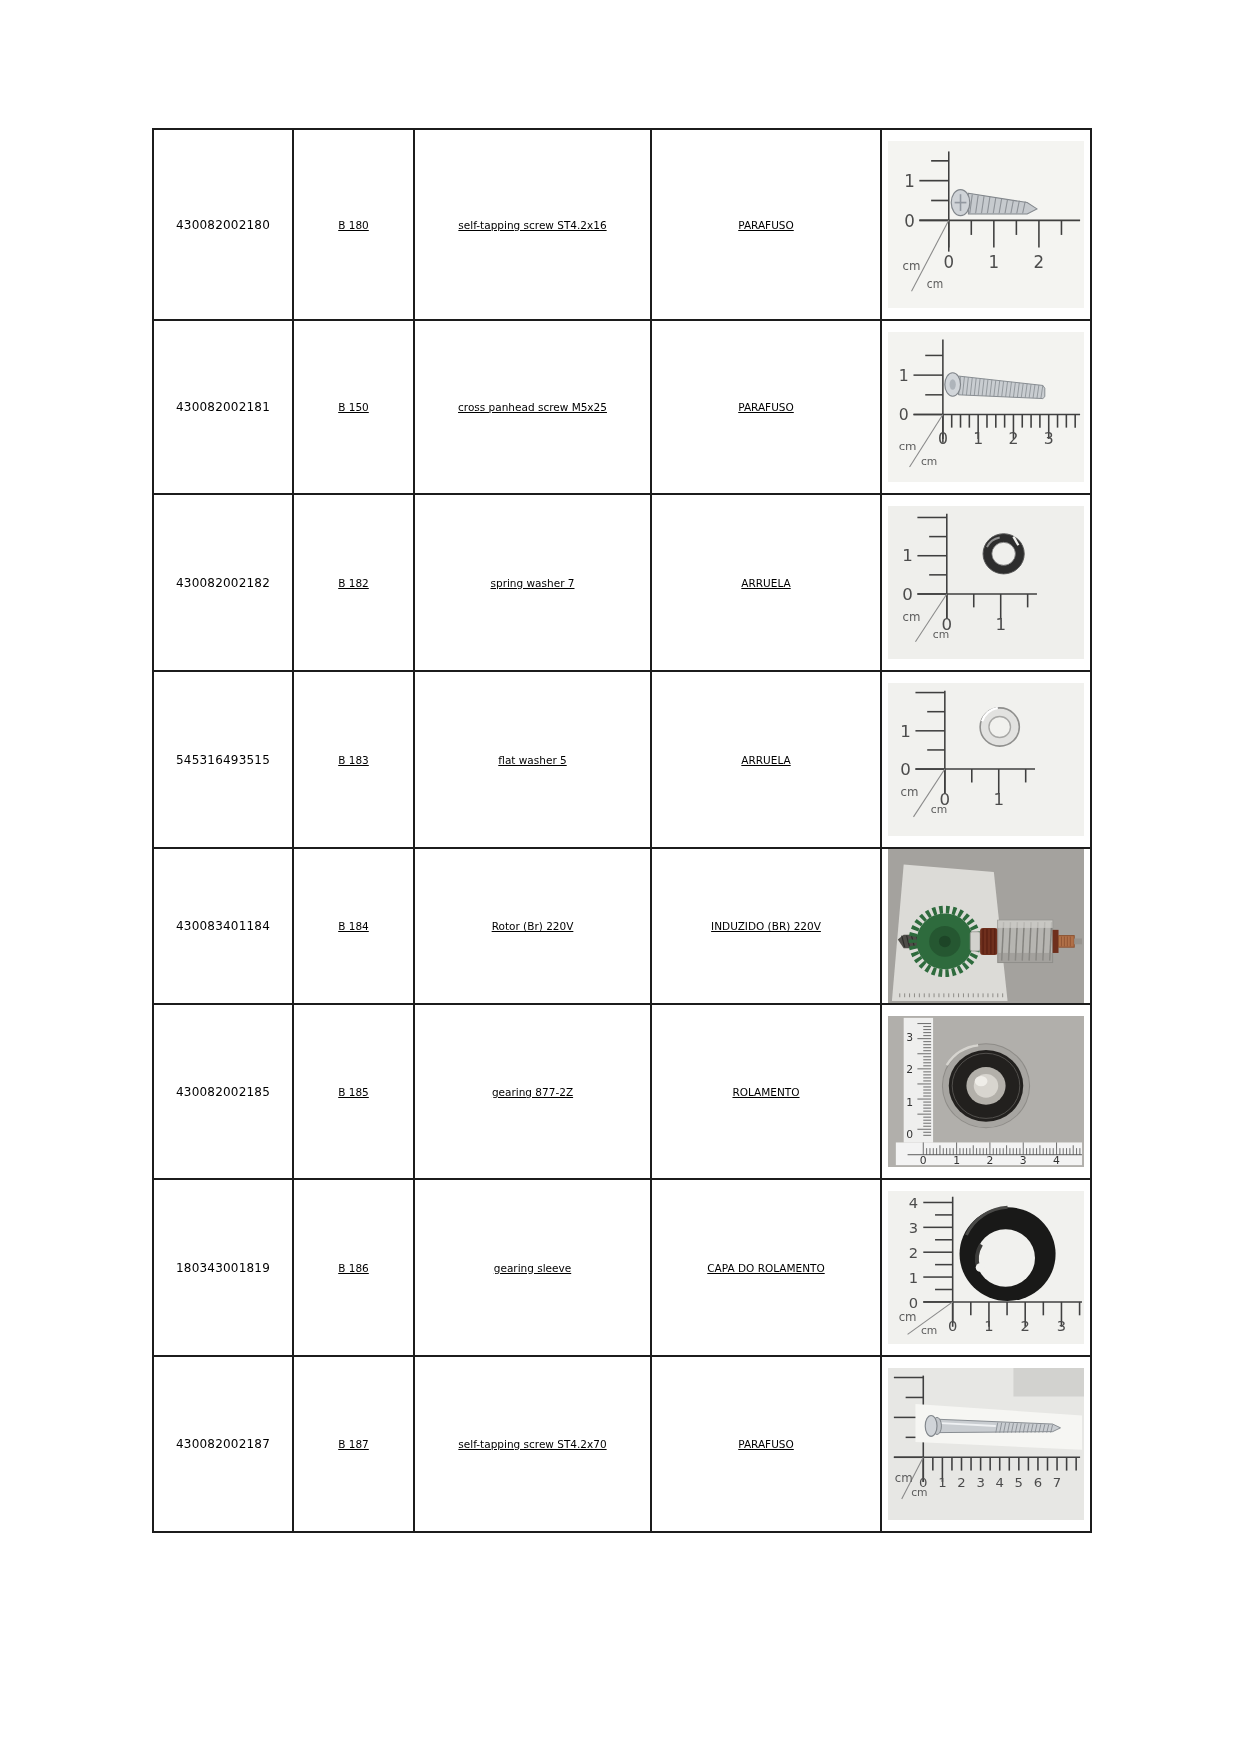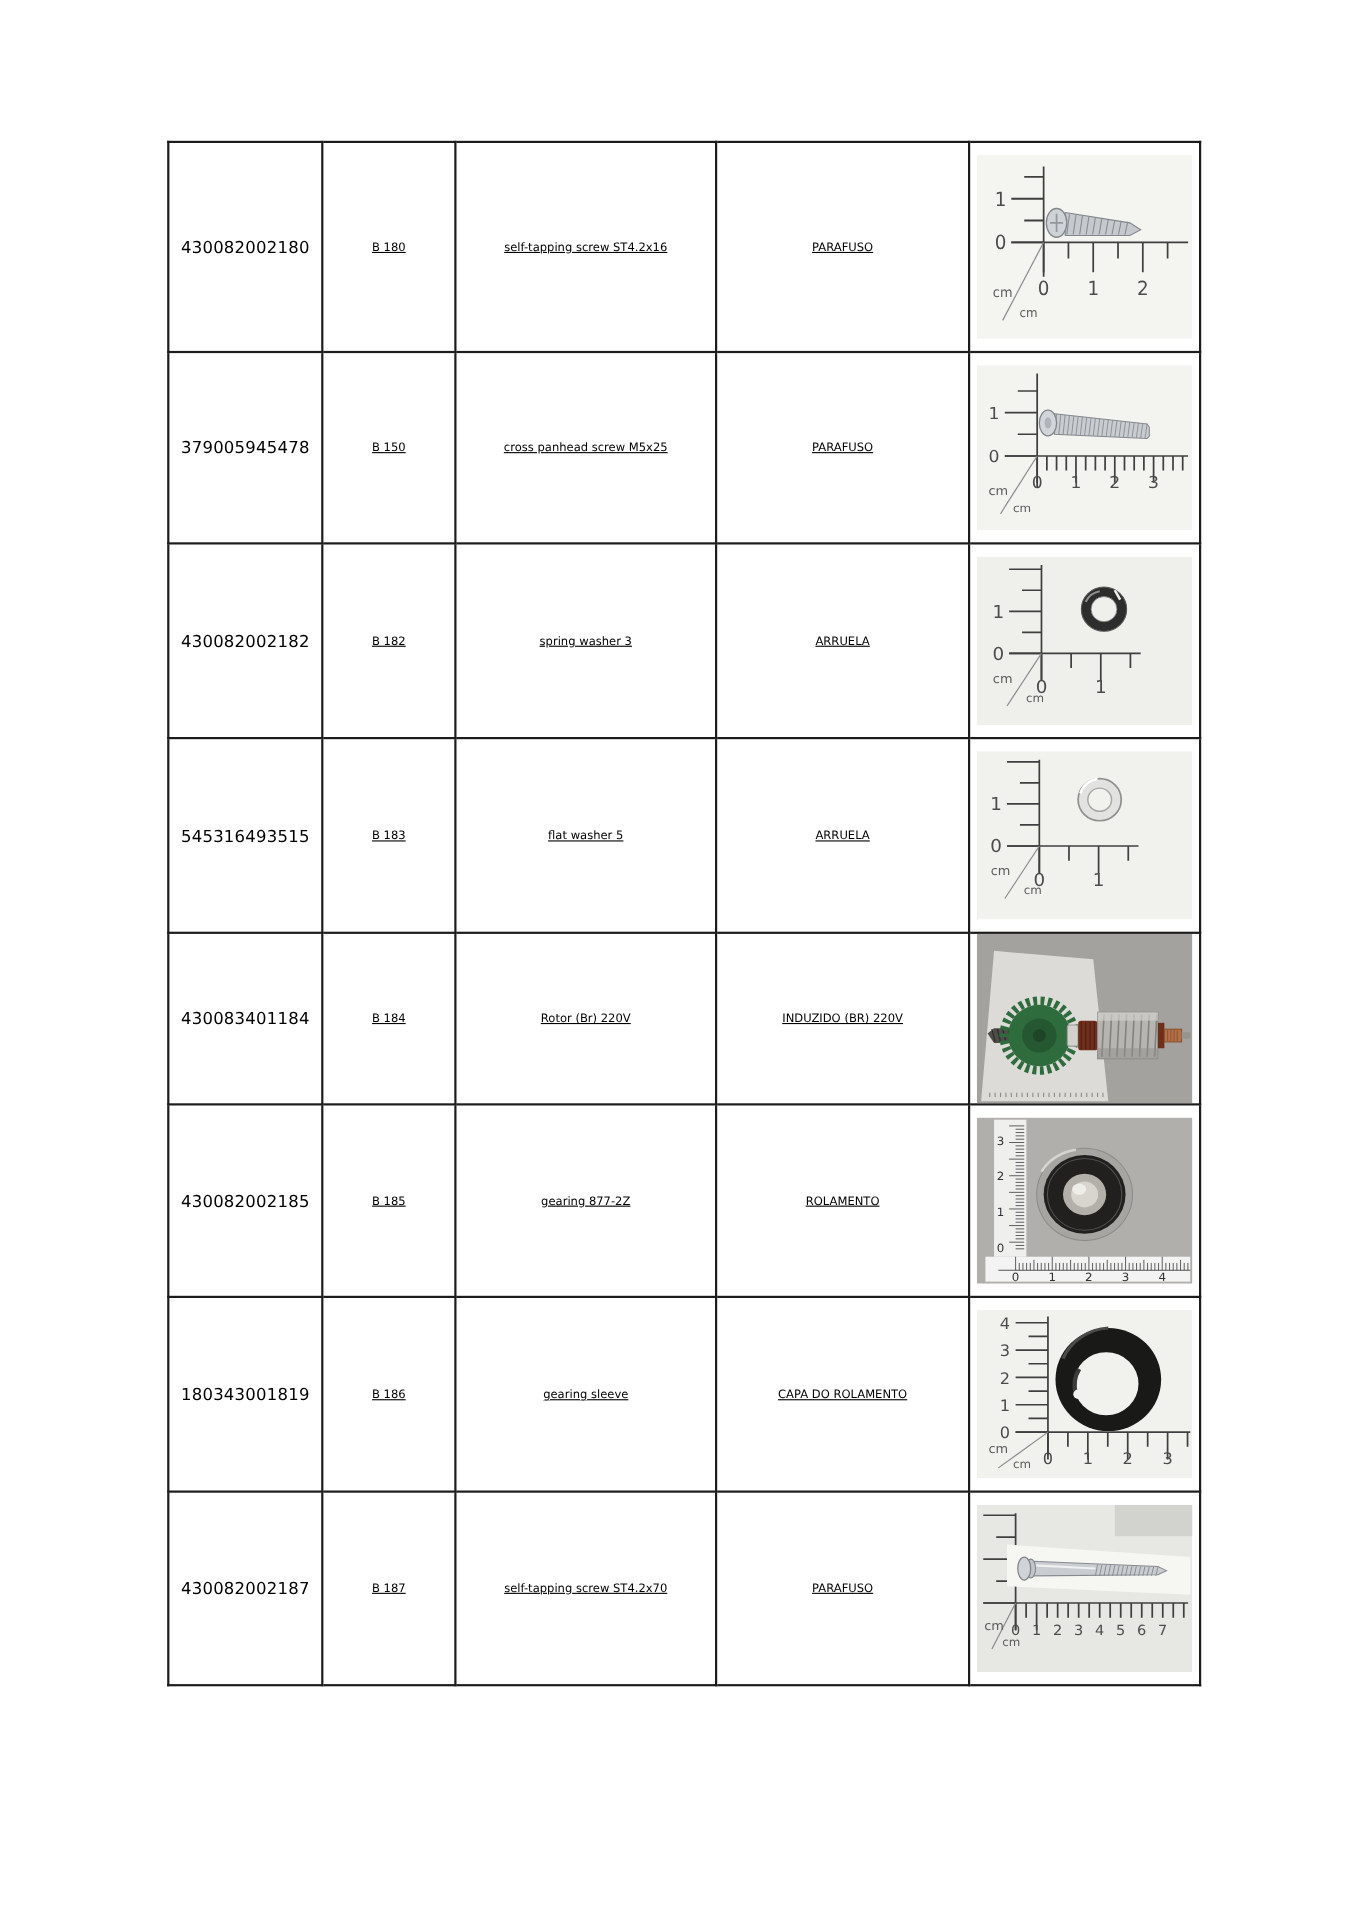--- a/index.html
+++ b/index.html
@@ -1,20 +1,20 @@
 <!DOCTYPE html>
 <html><head>
 <meta charset="utf-8">
 <style>
   html,body{margin:0;padding:0;background:#ffffff;}
   body{width:1241px;height:1755px;position:relative;font-family:"DejaVu Sans","Liberation Sans",sans-serif;color:#000;}
   .sheet{position:absolute;left:0;top:0;width:1241px;height:1755px;background:#fff;}
   table.parts{position:absolute;left:152px;top:128px;border-collapse:collapse;table-layout:fixed;}
   table.parts td{border:2px solid #1c1c1c;text-align:center;vertical-align:middle;padding:0;overflow:hidden;}
-  td.c-part{font-size:15px;letter-spacing:0.2px;}
+  td.c-part{font-size:12px;letter-spacing:0.2px;}
   td.c-ref,td.c-en,td.c-pt{font-size:10.5px;text-decoration:underline;}
   td.c-photo{padding:0;}
   .photo-wrap{display:flex;align-items:center;justify-content:center;width:100%;height:100%;}
   .photo-wrap svg{display:block;}
 </style>
 </head>
 <body>
 
 <div class="sheet">
   <table class="parts">
@@ -78,21 +78,21 @@
                 <line x1="140" y1="57.96" x2="137.5" y2="69" stroke="#878c91" stroke-width="0.9"></line>
                 <ellipse cx="74" cy="59" rx="9.5" ry="12.5" fill="#cfd3d7" stroke="#82878c" stroke-width="1.2"></ellipse>
                 <line x1="74" y1="51" x2="74" y2="67" stroke="#9298a0" stroke-width="1.6"></line>
                 <line x1="68" y1="59" x2="80" y2="59" stroke="#9298a0" stroke-width="1.6"></line>
               </svg>
             </div>
     </td>
   </tr>
 
   <tr style="height: 174px;">
-    <td class="c-part">379005945478</td>
+    <td class="c-part">430082002181</td>
     <td class="c-ref">B 150</td>
     <td class="c-en">cross panhead screw M5x25</td>
     <td class="c-pt">PARAFUSO</td>
     <td class="c-photo">
       <div class="photo-wrap">
               <svg viewBox="0 0 200 160" preserveAspectRatio="none" width="196" height="150px">
                 <rect x="0" y="0" width="200" height="160" fill="#f3f3f0"></rect>
                 <line x1="56" y1="8" x2="56" y2="118" stroke="#3f3f3f" stroke-width="1.6"></line>
                 <line x1="26" y1="88" x2="56" y2="88" stroke="#3f3f3f" stroke-width="1.6"></line>
                 <line x1="38" y1="67" x2="56" y2="67" stroke="#3f3f3f" stroke-width="1.6"></line>
@@ -150,21 +150,21 @@
                 <ellipse cx="66" cy="56" rx="8" ry="12.5" fill="#d2d6da" stroke="#80858a" stroke-width="1.2"></ellipse>
                 <ellipse cx="66" cy="56" rx="3.2" ry="5.5" fill="#aeb4ba"></ellipse>
               </svg>
             </div>
     </td>
   </tr>
 
   <tr style="height: 177px;">
     <td class="c-part">430082002182</td>
     <td class="c-ref">B 182</td>
-    <td class="c-en">spring washer 3</td>
+    <td class="c-en">spring washer 7</td>
     <td class="c-pt">ARRUELA</td>
     <td class="c-photo">
       <div class="photo-wrap">
               <svg viewBox="0 0 200 160" preserveAspectRatio="none" width="196" height="153px">
                 <rect x="0" y="0" width="200" height="160" fill="#efefec"></rect>
                 <line x1="60" y1="8" x2="60" y2="118" stroke="#3f3f3f" stroke-width="1.6"></line>
                 <line x1="30" y1="92" x2="60" y2="92" stroke="#3f3f3f" stroke-width="1.6"></line>
                 <line x1="42" y1="72" x2="60" y2="72" stroke="#3f3f3f" stroke-width="1.6"></line>
                 <line x1="30" y1="52" x2="60" y2="52" stroke="#3f3f3f" stroke-width="1.6"></line>
                 <line x1="42" y1="32" x2="60" y2="32" stroke="#3f3f3f" stroke-width="1.6"></line>

